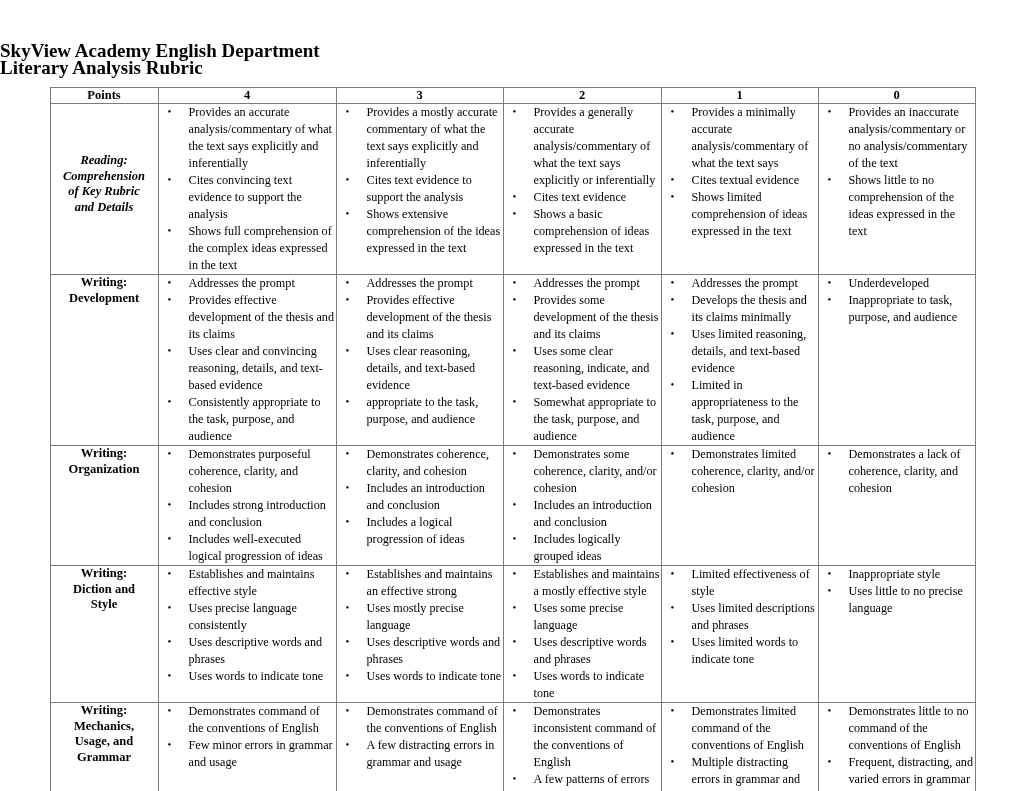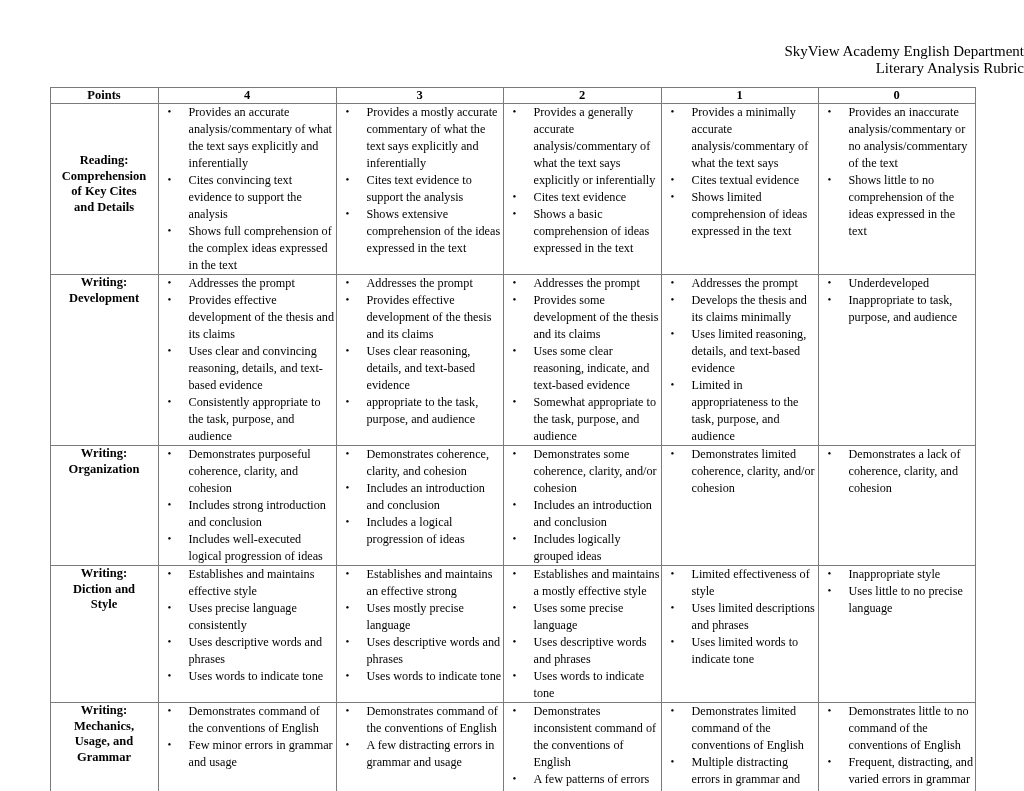--- a/index.html
+++ b/index.html
@@ -14,23 +14,23 @@
     color: #000000;
     -webkit-font-smoothing: antialiased;
   }
   .page {
     position: relative;
     width: 1024px;
     height: 791px;
     box-sizing: border-box;
   }
   .doc-title {
-    text-align: right;
-    font-weight: normal;
-    font-size: 15px;
+    text-align: left;
+    font-weight: bold;
+    font-size: 19px;
     line-height: 16.5px;
     padding-top: 43px;
   }
   .doc-title .line {
     display: block;
   }
   .rubric-wrap {
     margin: 0 auto;
     width: 925px;
     padding-top: 11px;
@@ -66,20 +66,21 @@
   td.crit {
     text-align: center;
     font-weight: bold;
     font-size: 12.5px;
     line-height: 15.5px;
     padding: 6px 4px 4px 4px;
   }
   td.crit.vcenter {
     vertical-align: middle;
     padding-bottom: 10px;
+    font-style: italic;
   }
   td.cell {
     font-size: 12.2px;
     line-height: 17px;
     padding: 5px 4px 6px 2px;
   }
   td.cell ul {
     list-style: none;
     margin: 0;
     padding: 0;
@@ -133,21 +134,21 @@
           <th>2</th>
           <th>1</th>
           <th>0</th>
         </tr>
       </thead>
       <tbody id="rubric-body">
           <tr class="r0">
             <td class="crit vcenter">
               <div>Reading:</div>
               <div>Comprehension</div>
-              <div>of Key Cites</div>
+              <div>of Key Rubric</div>
               <div>and Details</div>
             </td>
             <td class="cell">
               <ul>
                 <li>Provides an accurate analysis/commentary of what the text says explicitly and inferentially</li>
                 <li>Cites convincing text evidence to support the analysis</li>
                 <li>Shows full comprehension of the complex ideas expressed in the text</li>
               </ul>
             </td>
             <td class="cell">

